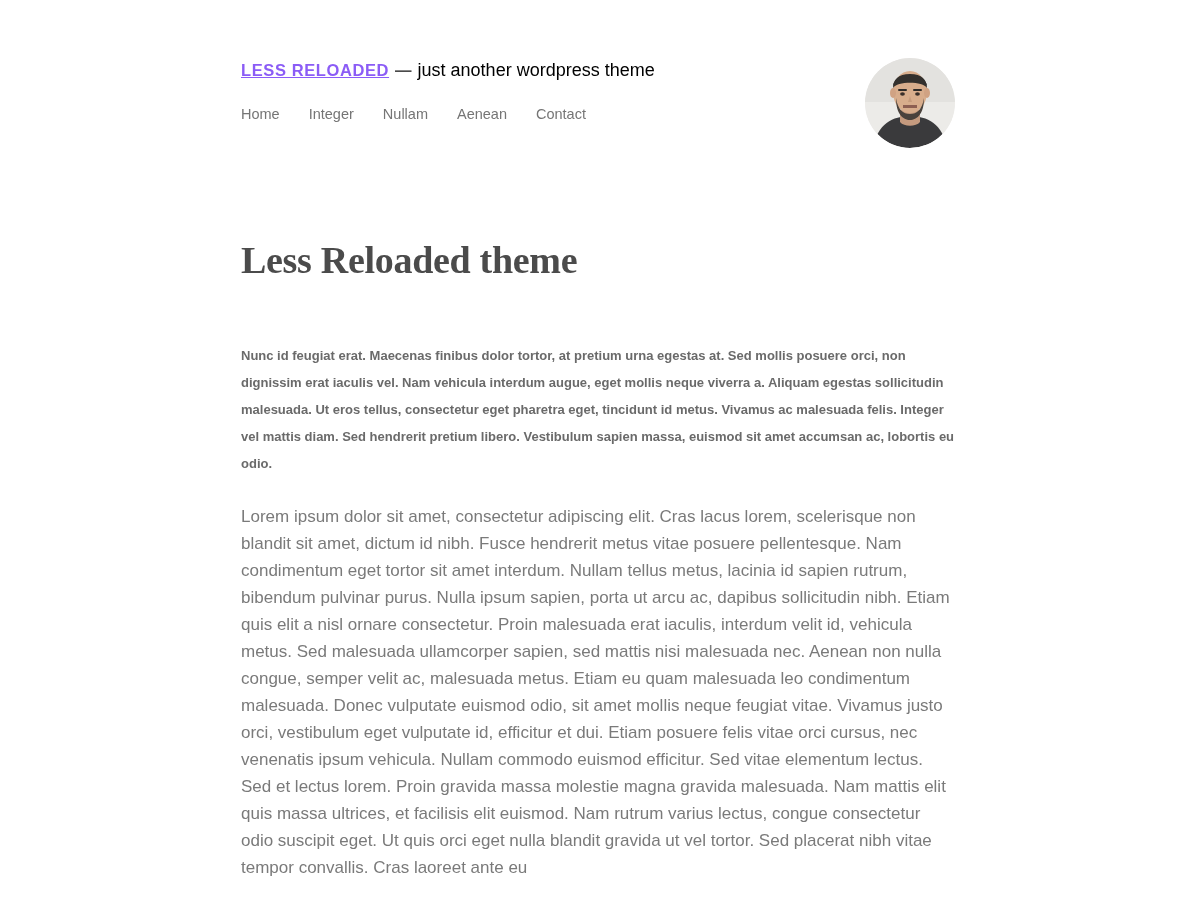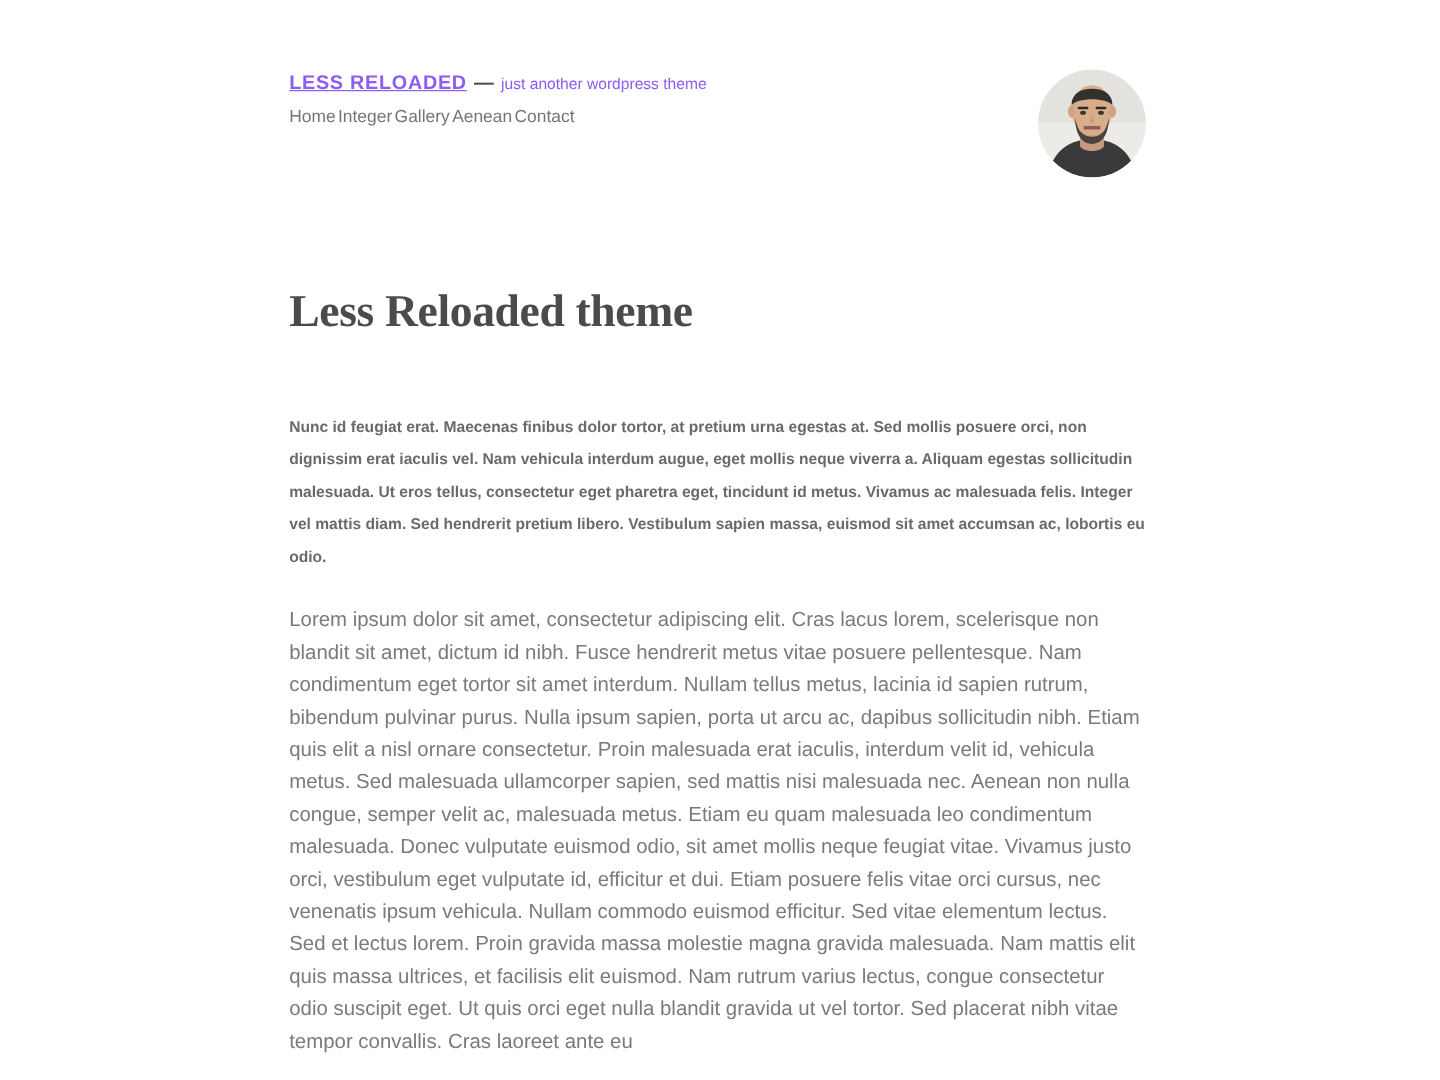--- a/index.html
+++ b/index.html
@@ -39,28 +39,28 @@
     color: #8b5cf6;
     text-transform: uppercase;
   }
   .title-dash {
     font-size: 16.5px;
     font-weight: bold;
     color: #4a4a4a;
     margin: 0 6px 0 6px;
   }
   .site-tagline {
-    font-size: 13px;
-    color: #8b5cf6;
+    font-size: 18px;
+    color: #000000;
     font-weight: normal;
   }
   .nav {
-    margin-top: 11px;
+    margin-top: 25px;
     display: flex;
-    gap: 2px;
+    gap: 29px;
     font-size: 14.5px;
   }
   .nav a {
     color: #757575;
     text-decoration: none;
   }
   .avatar {
     position: absolute;
     left: 865px;
     top: 58px;
@@ -109,21 +109,21 @@
 
   <div class="header">
     <div class="site-title-row">
       <a class="site-title" href="#">LESS RELOADED</a>
       <span class="title-dash">—</span>
       <span class="site-tagline">just another wordpress theme</span>
     </div>
     <nav class="nav">
       <a href="#">Home</a>
       <a href="#">Integer</a>
-      <a href="#">Gallery</a>
+      <a href="#">Nullam</a>
       <a href="#">Aenean</a>
       <a href="#">Contact</a>
     </nav>
   </div>
 
   <div class="avatar">
     <svg width="90" height="90" viewBox="0 0 90 90">
       <defs>
         <clipPath id="circ">
             <circle cx="45" cy="45" r="45"></circle>

